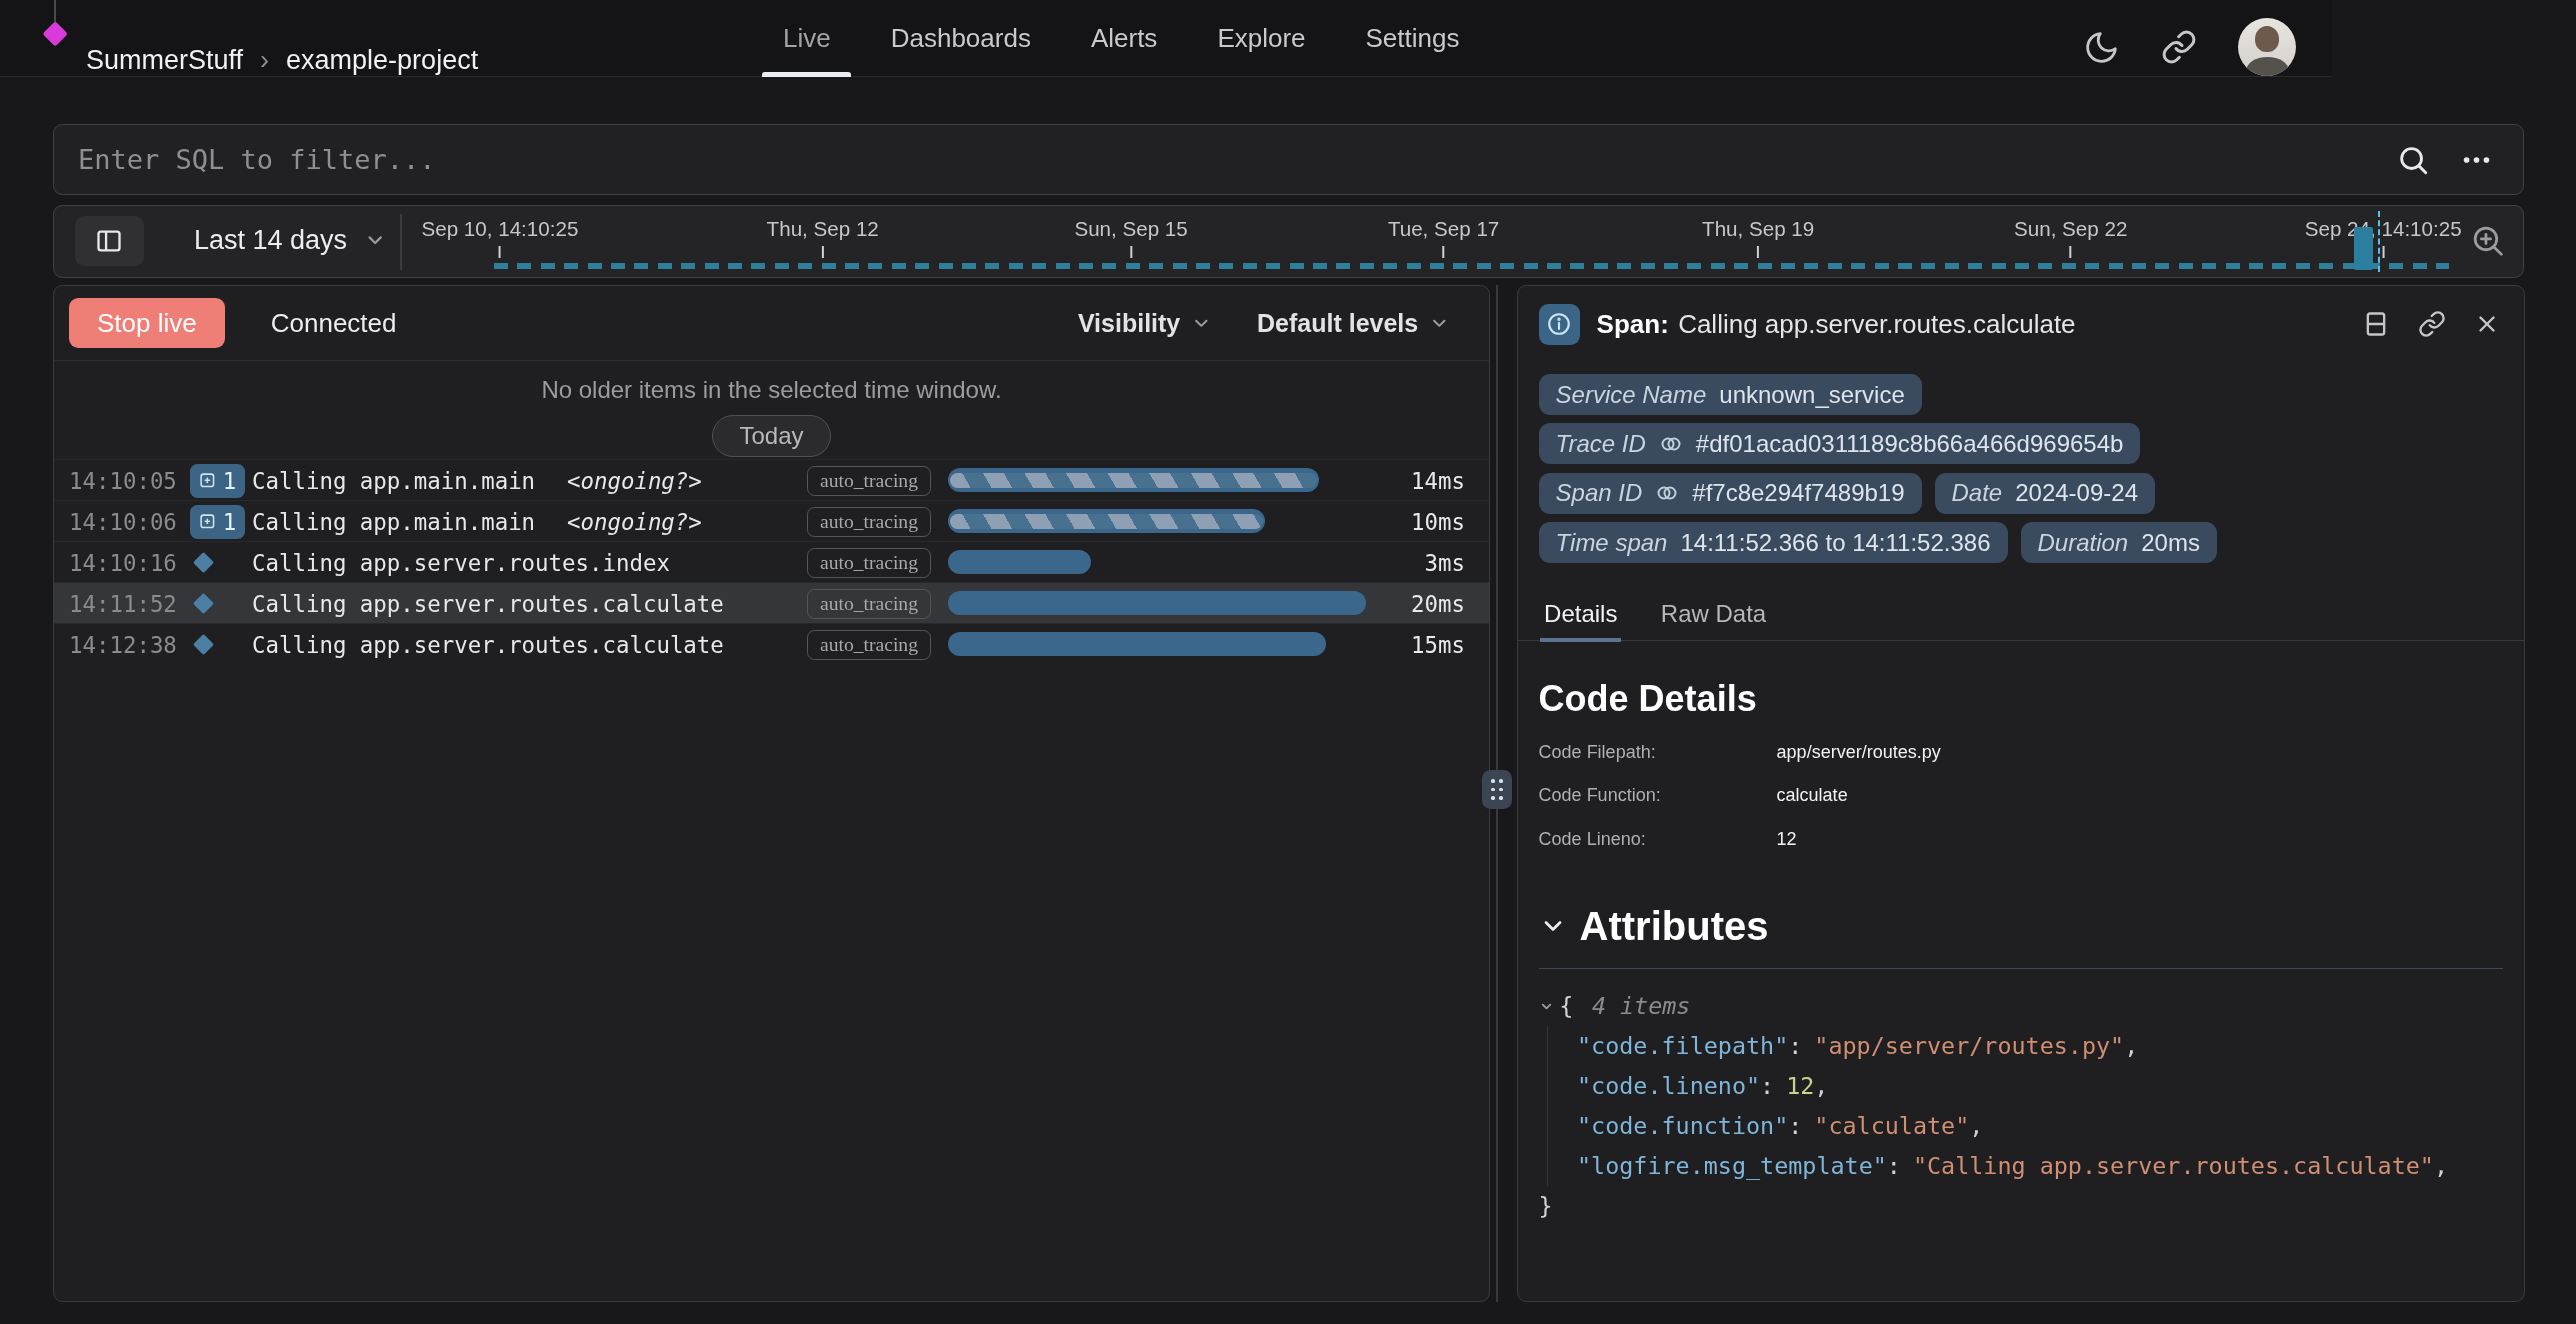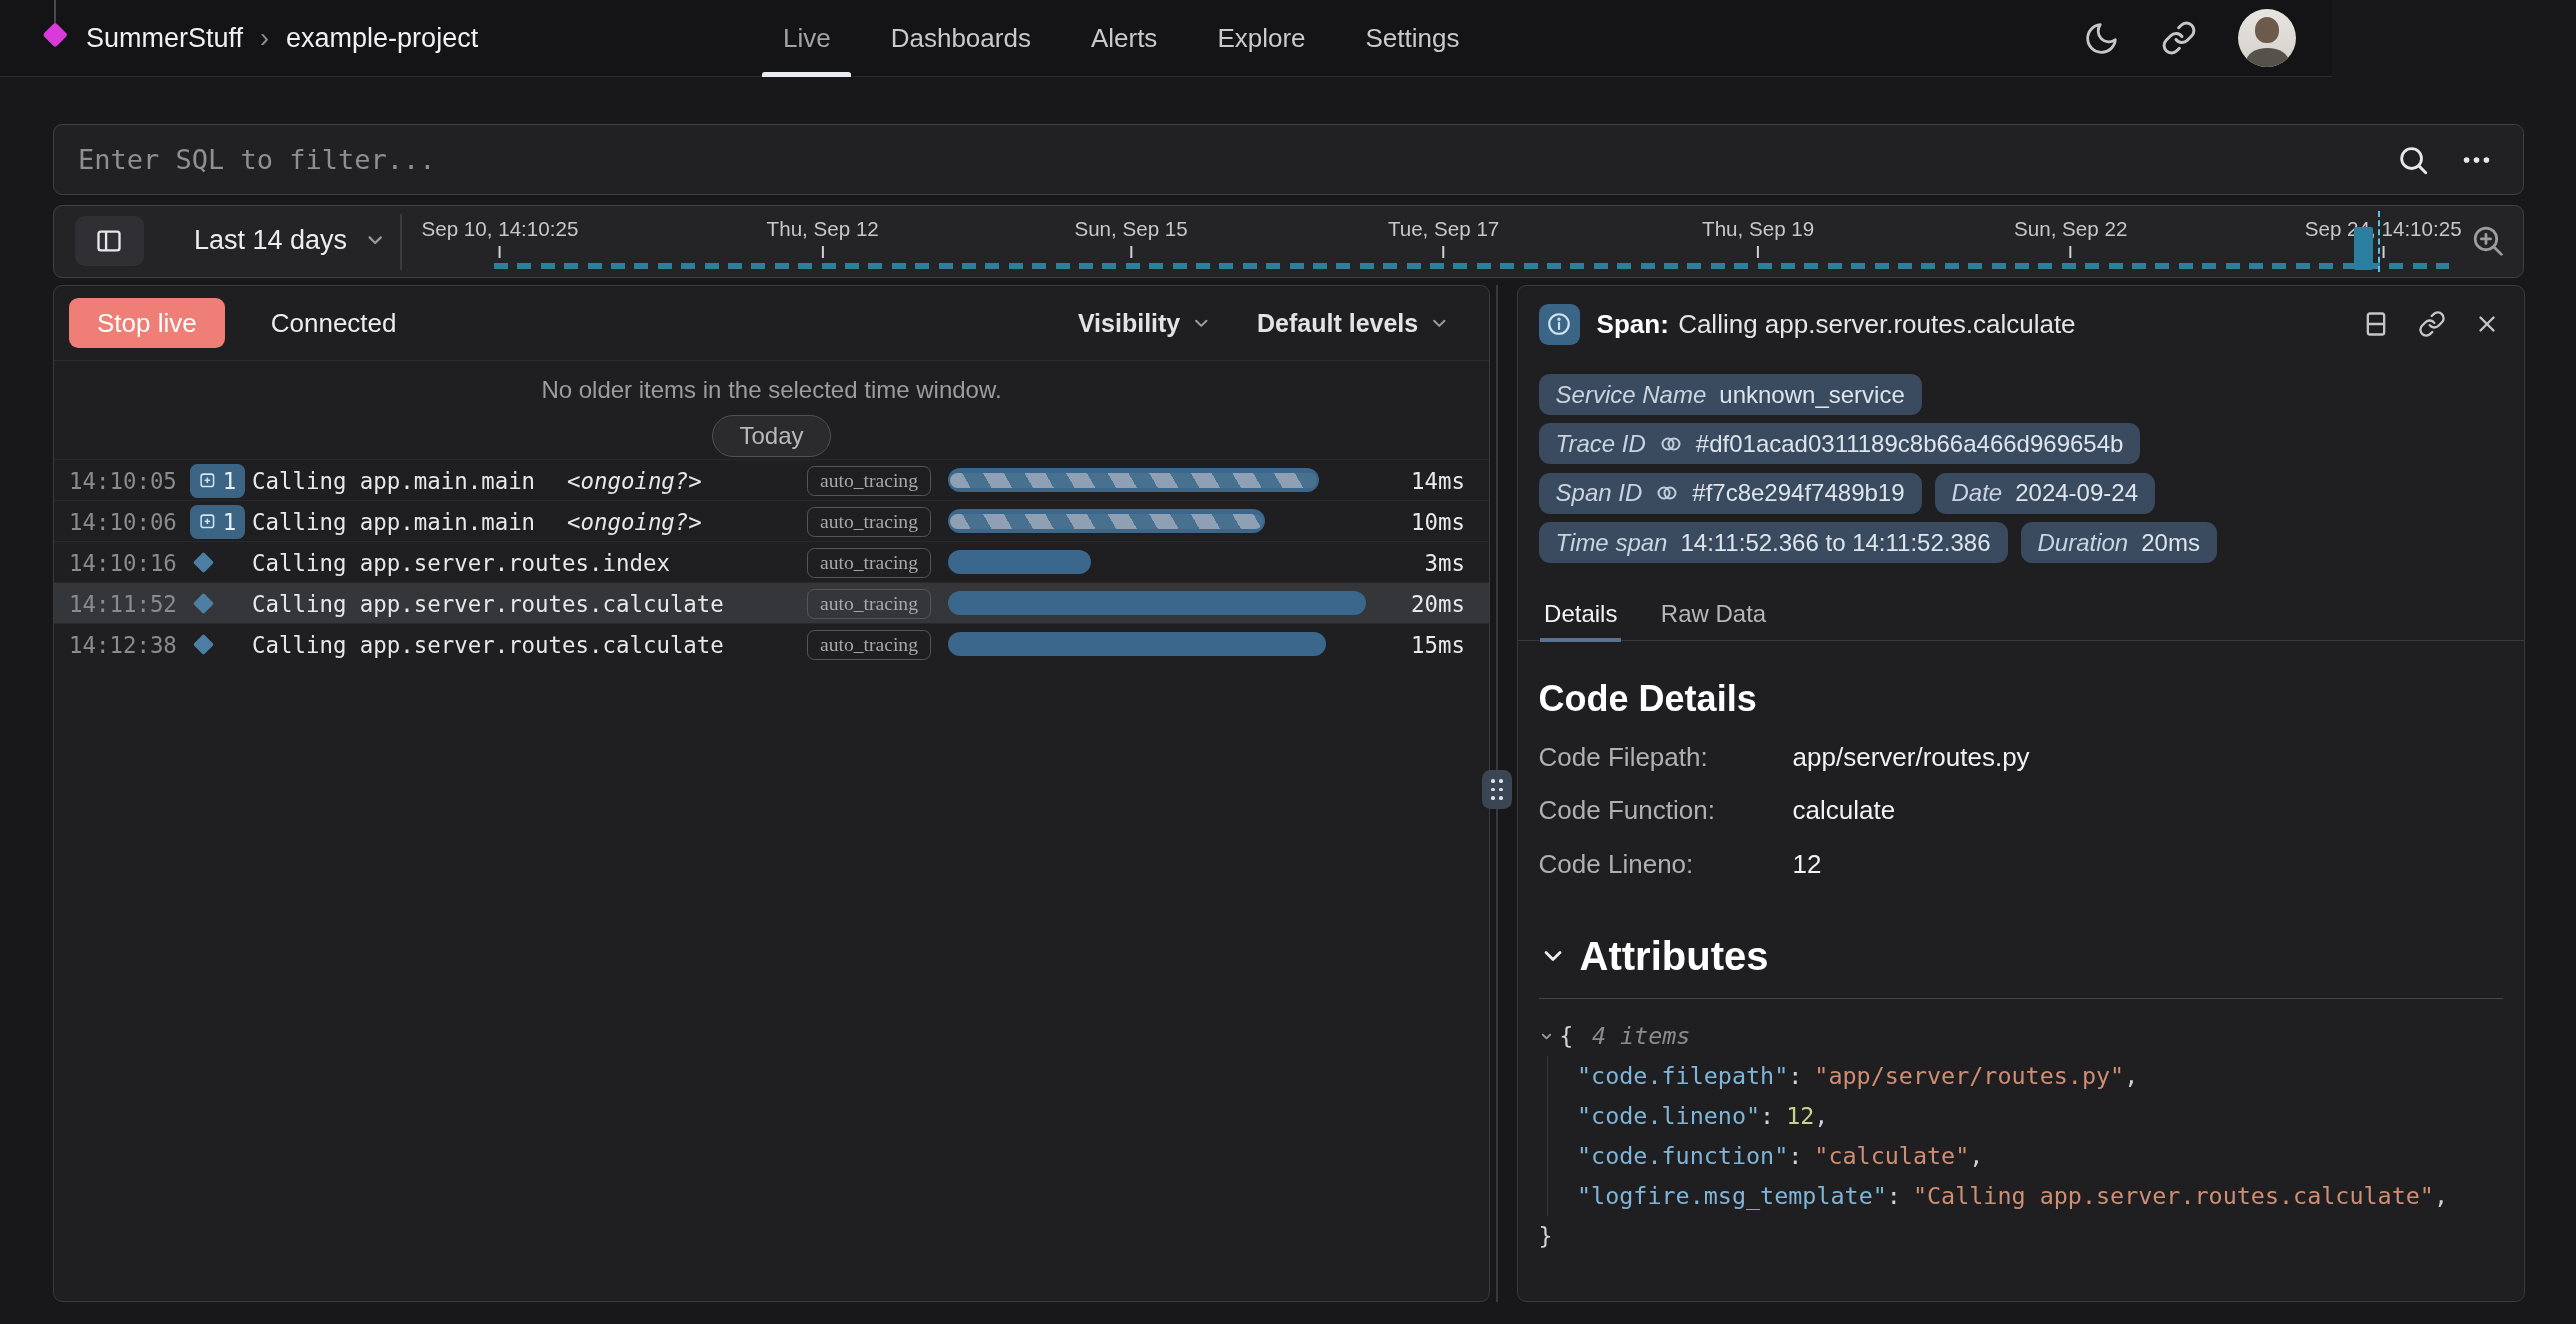--- a/index.html
+++ b/index.html
@@ -11,21 +11,21 @@
     color:#ececee;
     -webkit-font-smoothing:antialiased;
   }
   .mono { font-family:"DejaVu Sans Mono", monospace; }
   svg { display:block; }
 
   
   .top-nav {
     position:absolute; left:0; top:0; width:2332px; height:77px;
     background:#141416; border-bottom:1.9px solid #2b2b2e;
-    display:flex; align-items:center; padding:0 36px;
+    display:flex; align-items:flex-end; padding:0 36px;
   }
   .logo-wrap { position:relative; width:37px; height:77px; margin-right:13px; }
   .logo-stem { position:absolute; left:18px; top:0; width:1.9px; height:24px; background:#4a4a4e; }
   .logo-diamond {
     position:absolute; left:7.5px; top:24px; width:22.4px; height:22.4px;
     background:#da3ada; border-radius:3.7px; transform:rotate(45deg) scale(0.82);
   }
   .breadcrumb { display:flex; align-items:center; gap:17px; font-size:27px; color:#f1f1f3; }
   .crumb-sep { color:#8e8e92; }
   .nav-tabs { position:absolute; left:753px; top:0; height:77px; display:flex; }
@@ -181,21 +181,21 @@
 
   .detail-tabs {
     margin:28px -20.6px 0; padding:0 22.4px; display:flex; gap:36px;
     border-bottom:1.9px solid #39393d;
   }
   .dtab { position:relative; padding:9.3px 3.7px 11.2px; font-size:24px; color:#b7b7ba; cursor:pointer; }
   .dtab.active { color:#f3f3f5; }
   .dtab.active::after { content:""; position:absolute; left:0; right:0; bottom:-1.9px; height:3.7px; background:#5b7390; }
 
   .code-heading { margin-top:37px; font-size:36px; font-weight:700; color:#ffffff; }
-  .kv-row { display:flex; margin-top:22.4px; font-size:26px;gap:16px; }
+  .kv-row { display:flex; margin-top:22.4px; font-size:18px; }
   .kv-label { width:238px; color:#b0b0b3; }
   .kv-value { color:#f2f2f4; }
 
   .attr-heading { margin-top:54px; display:flex; align-items:center; gap:13px; cursor:pointer; }
   .attr-heading .txt { font-size:40px; font-weight:700; color:#ffffff; }
   .attr-hr { margin-top:18.7px; height:1.9px; background:#3c4857; }
 
   .json-block { margin-top:17px; font-family:"DejaVu Sans Mono", monospace; font-size:23.4px; line-height:40px; }
   .json-open { display:flex; align-items:center; gap:5.6px; }
   .json-open .collapse { color:#9a9a9e; cursor:pointer; }

